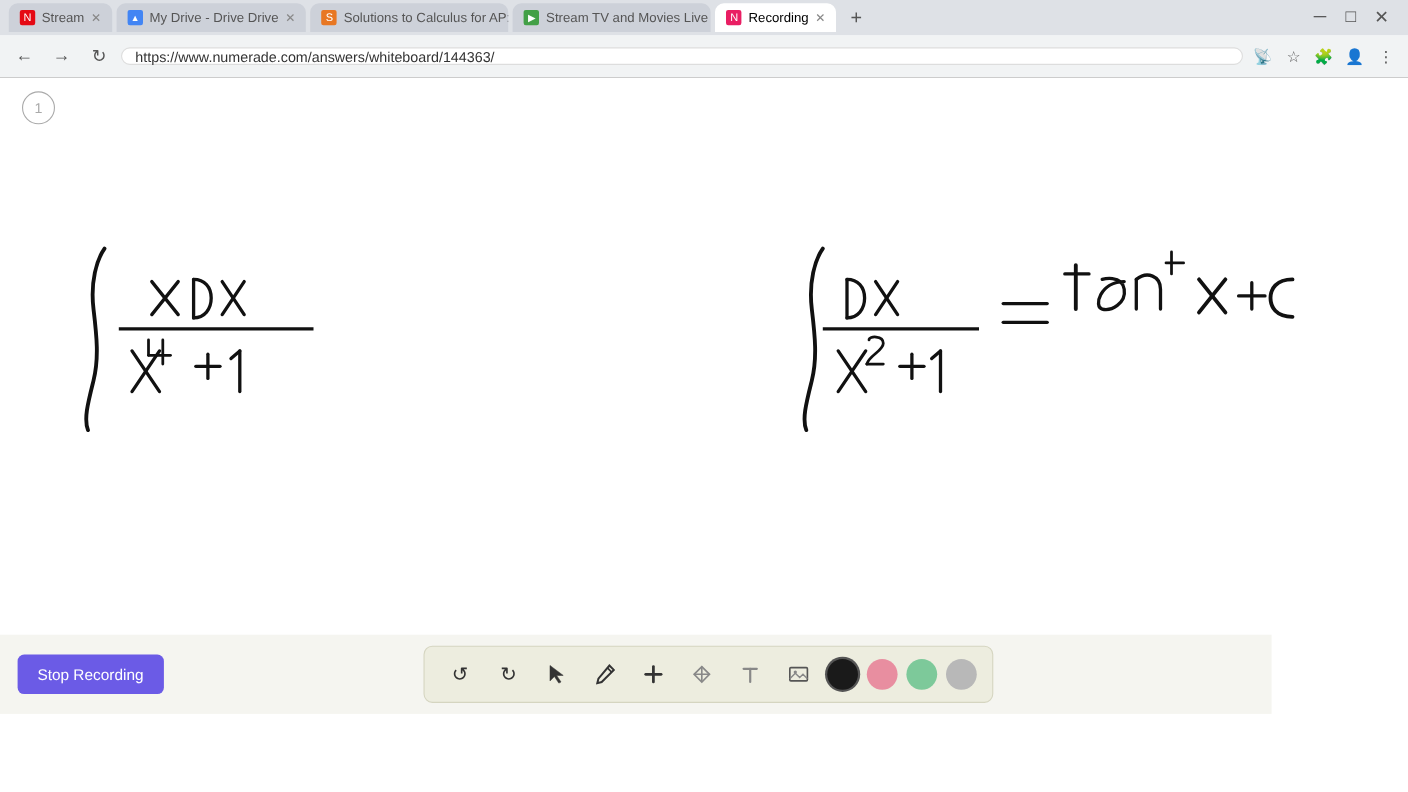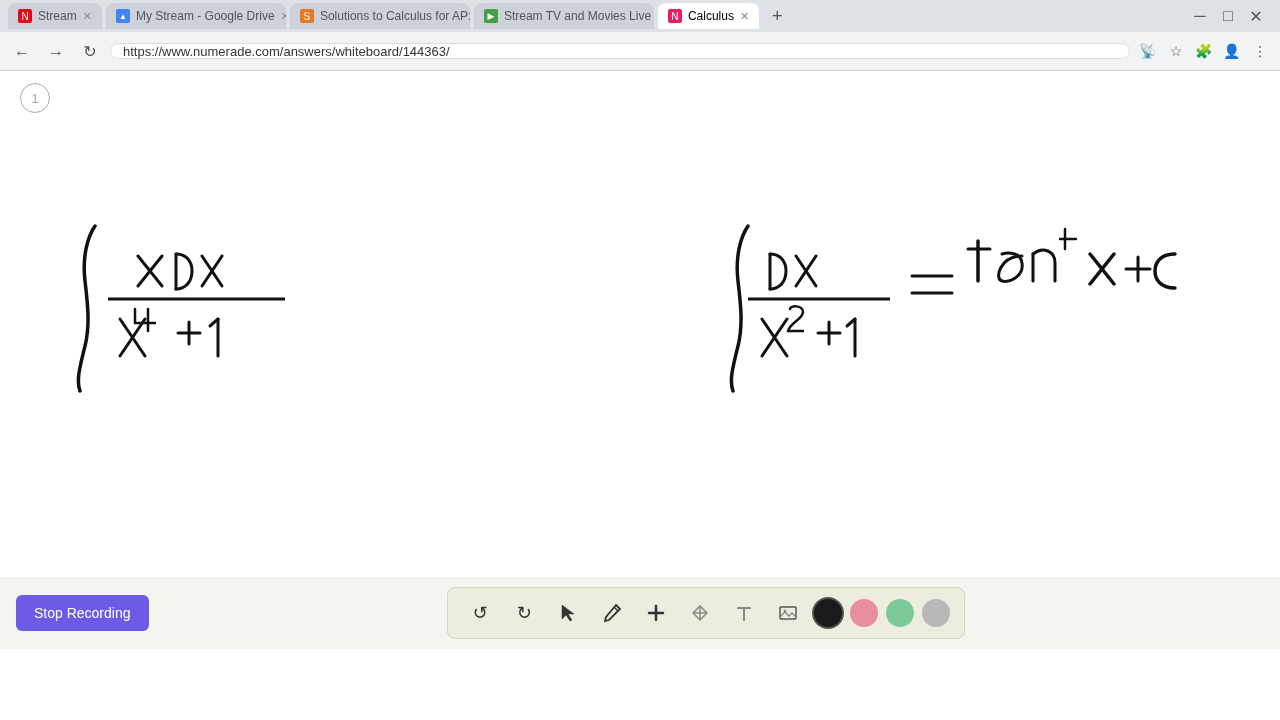--- a/index.html
+++ b/index.html
@@ -173,21 +173,21 @@
       justify-content: center;
       font-size: 13px;
       color: #aaa;
     }
 
     
     .bottom-bar {
       position: absolute;
       bottom: 0;
       left: 0;
-      width: 1280px;
+      width: 1156px;
       height: 72px;
       background: #f5f5f0;
       display: flex;
       align-items: center;
       padding: 0 16px;
     }
 
     .stop-recording-btn {
       background: #6b5be6;
       color: #fff;
@@ -243,39 +243,39 @@
   <div class="title-bar">
 
     <div class="tab inactive">
       <div class="tab-favicon" style="background:#e50914;color:#fff;">N</div>
       <span>Stream</span>
       <span class="tab-close">✕</span>
     </div>
 
     <div class="tab inactive">
       <div class="tab-favicon" style="background:#4285f4;color:#fff;font-size:8px;">▲</div>
-      <span>My Stream - Google Drive</span>
+      <span>My Drive - Drive Drive</span>
       <span class="tab-close">✕</span>
     </div>
 
     <div class="tab inactive">
       <div class="tab-favicon" style="background:#e87722;color:#fff;">S</div>
       <span>Solutions to Calculus for AP: Ea...</span>
 
     </div>
 
     <div class="tab inactive">
       <div class="tab-favicon" style="background:#43a047;color:#fff;font-size:9px;">▶</div>
       <span>Stream TV and Movies Live and ...</span>
 
     </div>
 
     <div class="tab active">
       <div class="tab-favicon" style="background:#e91e63;color:#fff;border-radius:2px;">N</div>
-      <span>Calculus</span>
+      <span>Recording</span>
       <span class="tab-close">✕</span>
     </div>
     <div class="new-tab-btn">+</div>
     <div class="window-controls">
       <div class="window-ctrl">─</div>
       <div class="window-ctrl">□</div>
       <div class="window-ctrl">✕</div>
     </div>
   </div>
 

